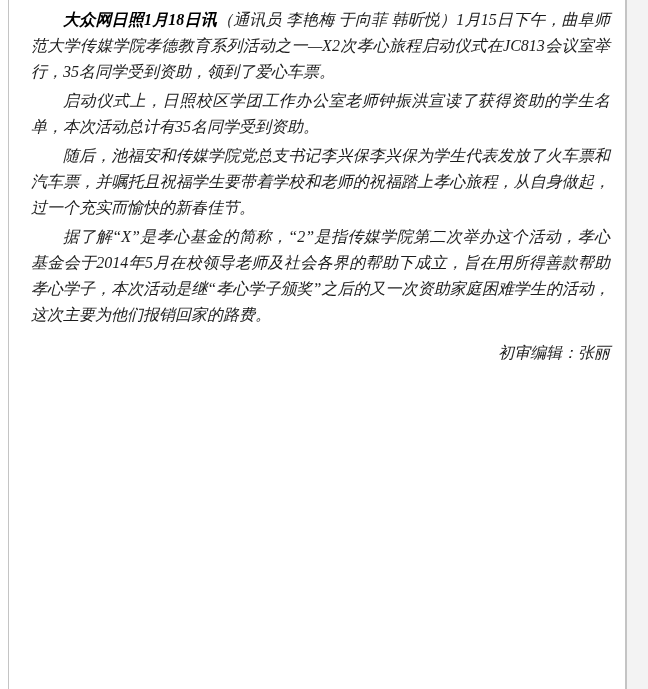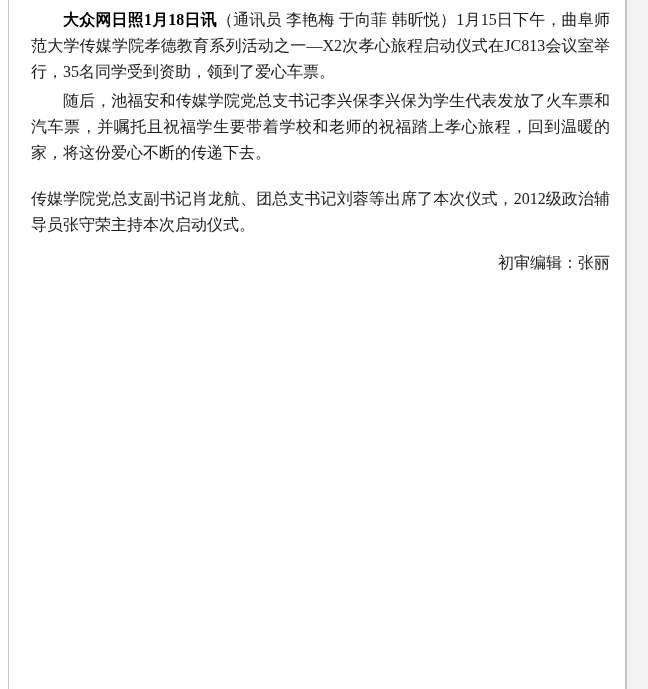--- a/index.html
+++ b/index.html
@@ -6,20 +6,21 @@
   body {
     background: #ffffff;
     font-family: "Liberation Serif", "DejaVu Serif", serif;
   }
   .page {
     position: relative;
     width: 648px;
     height: 689px;
     background: #ffffff;
     overflow: hidden;
+    font-style: italic;
   }
   
   .left-rule {
     position: absolute;
     left: 8px; top: 0; bottom: 0;
     width: 1px;
     background: #c4c4c4;
   }
   
   .right-gutter {
@@ -62,26 +63,27 @@
 </head>
 <body>
 
 <div class="page">
   <div class="left-rule"></div>
 
   <div class="article">
     <p><span class="dateline">大众网日照1月18日讯</span><span>（通讯员 李艳梅 于向菲 韩昕悦）1月15日下午，曲阜师范大学传媒学院孝德教育系列活动之一—X2次孝心旅程启动仪式在JC813会议室举行，35名同学受到资助，领到了爱心车票。</span></p>
 
 
+    <p>启动仪式上，日照校区学团工作办公室老师钟振洪宣读了获得资助的学生名单，本次活动总计有35名同学受到资助。</p>
 
-    <p>随后，池福安和传媒学院党总支书记李兴保李兴保为学生代表发放了火车票和汽车票，并嘱托且祝福学生要带着学校和老师的祝福踏上孝心旅程，回到温暖的家，将这份爱心不断的传递下去。</p>
+    <p>随后，池福安和传媒学院党总支书记李兴保李兴保为学生代表发放了火车票和汽车票，并嘱托且祝福学生要带着学校和老师的祝福踏上孝心旅程，从自身做起，过一个充实而愉快的新春佳节。</p>
 
 
+    <p>据了解“X”是孝心基金的简称，“2”是指传媒学院第二次举办这个活动，孝心基金会于2014年5月在校领导老师及社会各界的帮助下成立，旨在用所得善款帮助孝心学子，本次活动是继“孝心学子颁奖”之后的又一次资助家庭困难学生的活动，这次主要为他们报销回家的路费。</p>
 
-    <p class="no-indent">传媒学院党总支副书记肖龙航、团总支书记刘蓉等出席了本次仪式，2012级政治辅导员张守荣主持本次启动仪式。</p>
 
     <div class="editors">
       <div>初审编辑：张丽</div>
 
     </div>
   </div>
 
   <div class="right-gutter"></div>
 </div>
 

